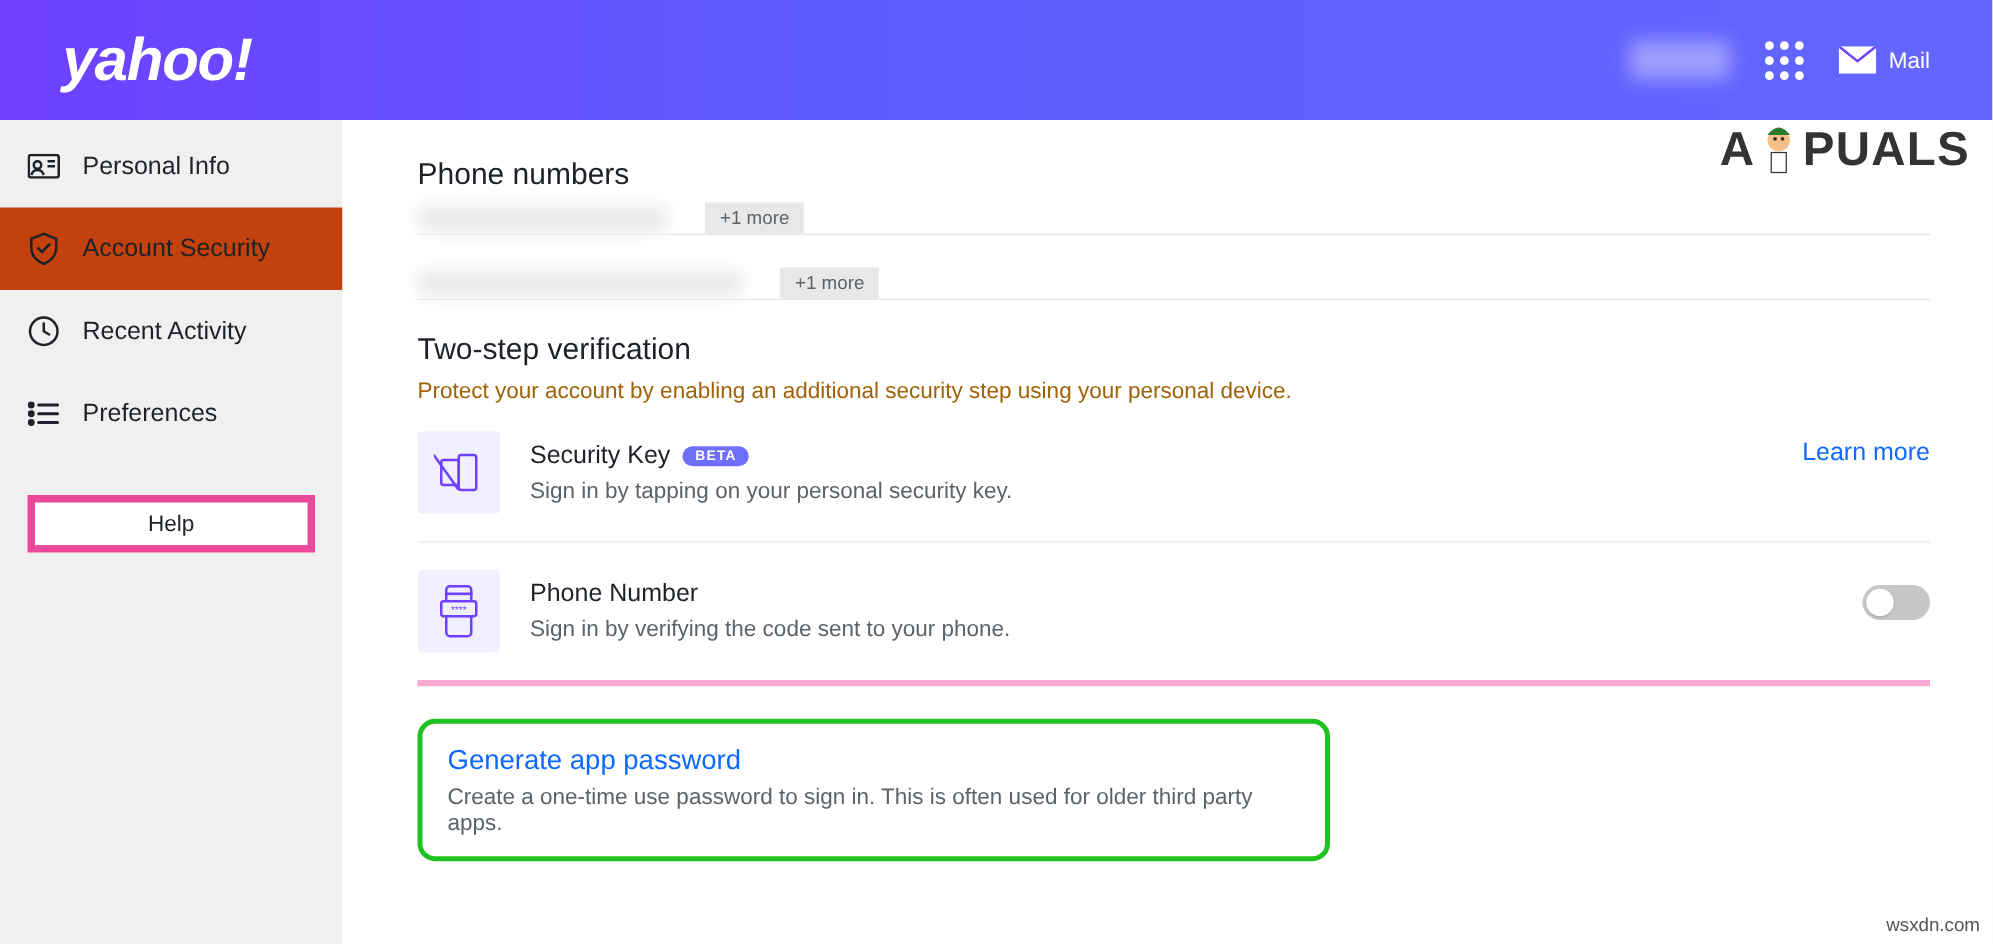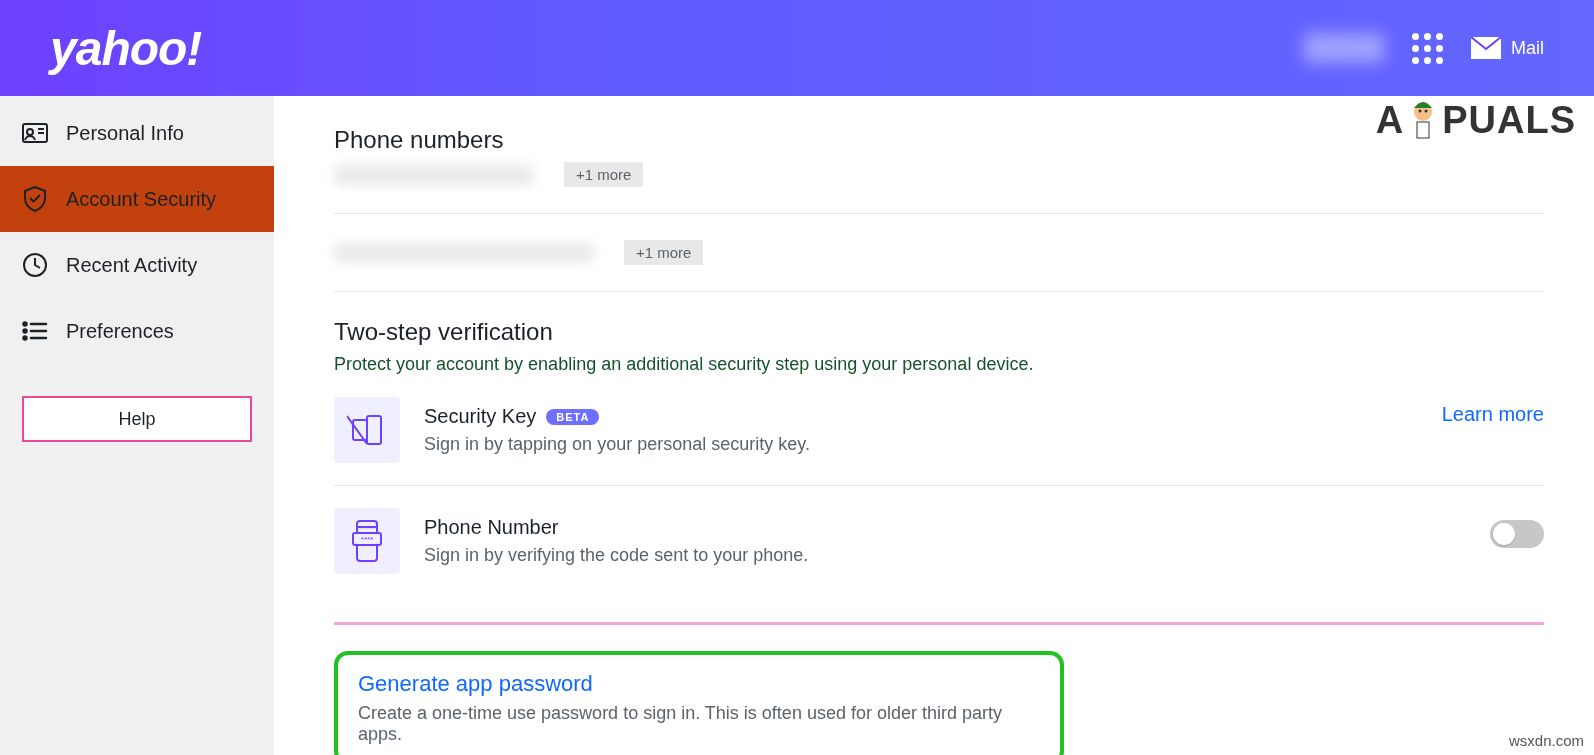--- a/index.html
+++ b/index.html
@@ -74,40 +74,39 @@
     cursor: pointer;
   }
   .nav-item.active {
     background: #c2410c;
   }
   .nav-icon { width: 26px; height: 26px; display:flex; align-items:center; justify-content:center; color:#1d2228; }
   .nav-icon svg { stroke: #1d2228; }
 
   .help-btn {
     margin: 32px 22px 0 22px;
-    border: 2px solid #ec4899;
+    border: 6px solid #ec4899;
     background: #fff;
     height: 46px;
     display:flex; align-items:center; justify-content:center;
     font-size: 18px;
     color:#1d2228;
     cursor:pointer;
   }
 
   
   .main {
     flex: 1;
     background: #fff;
     padding: 30px 50px 0 60px;
     overflow-y: auto;
     position: relative;
   }
   .section {
     border-bottom: 1px solid #e6e6e6;
-    padding-bottom: 26px;
     margin-bottom: 26px;
   }
   .section h2 {
     font-size: 24px;
     font-weight: 400;
     color: #1d2228;
     margin-bottom: 8px;
   }
   .section-row {
     display:flex;
@@ -122,21 +121,21 @@
     border-radius: 4px;
   }
   .more-badge {
     background: #e8e8e8;
     color: #5b636a;
     font-size: 15px;
     padding: 4px 12px;
   }
 
   .subtext {
-    color: #14532d;
+    color: #a16207;
     font-size: 18px;
     margin-top: 6px;
   }
 
   .twostep-item {
     display:flex;
     align-items:center;
     gap: 24px;
     padding: 22px 0;
     position: relative;
@@ -310,21 +309,21 @@
       </div>
     </div>
 
     <div class="section">
       <div class="section-row">
         <div class="blur-pill" style="width:260px"></div>
         <span class="more-badge">+1 more</span>
       </div>
     </div>
 
-    <div class="section" style="border-bottom:3px solid #f9a8d4;">
+    <div class="section" style="border-bottom:5px solid #f9a8d4;">
       <h2>Two-step verification</h2>
       <p class="subtext">Protect your account by enabling an additional security step using your personal device.</p>
 
       <div class="twostep-item">
         <div class="twostep-icon">
           <svg width="40" height="40" viewBox="0 0 40 40" stroke-width="2">
               <rect x="6" y="10" width="14" height="20" rx="2"></rect>
               <rect x="20" y="6" width="14" height="28" rx="2"></rect>
               <line x="20" y1="6" x2="20" y2="34"></line>
             </svg>

